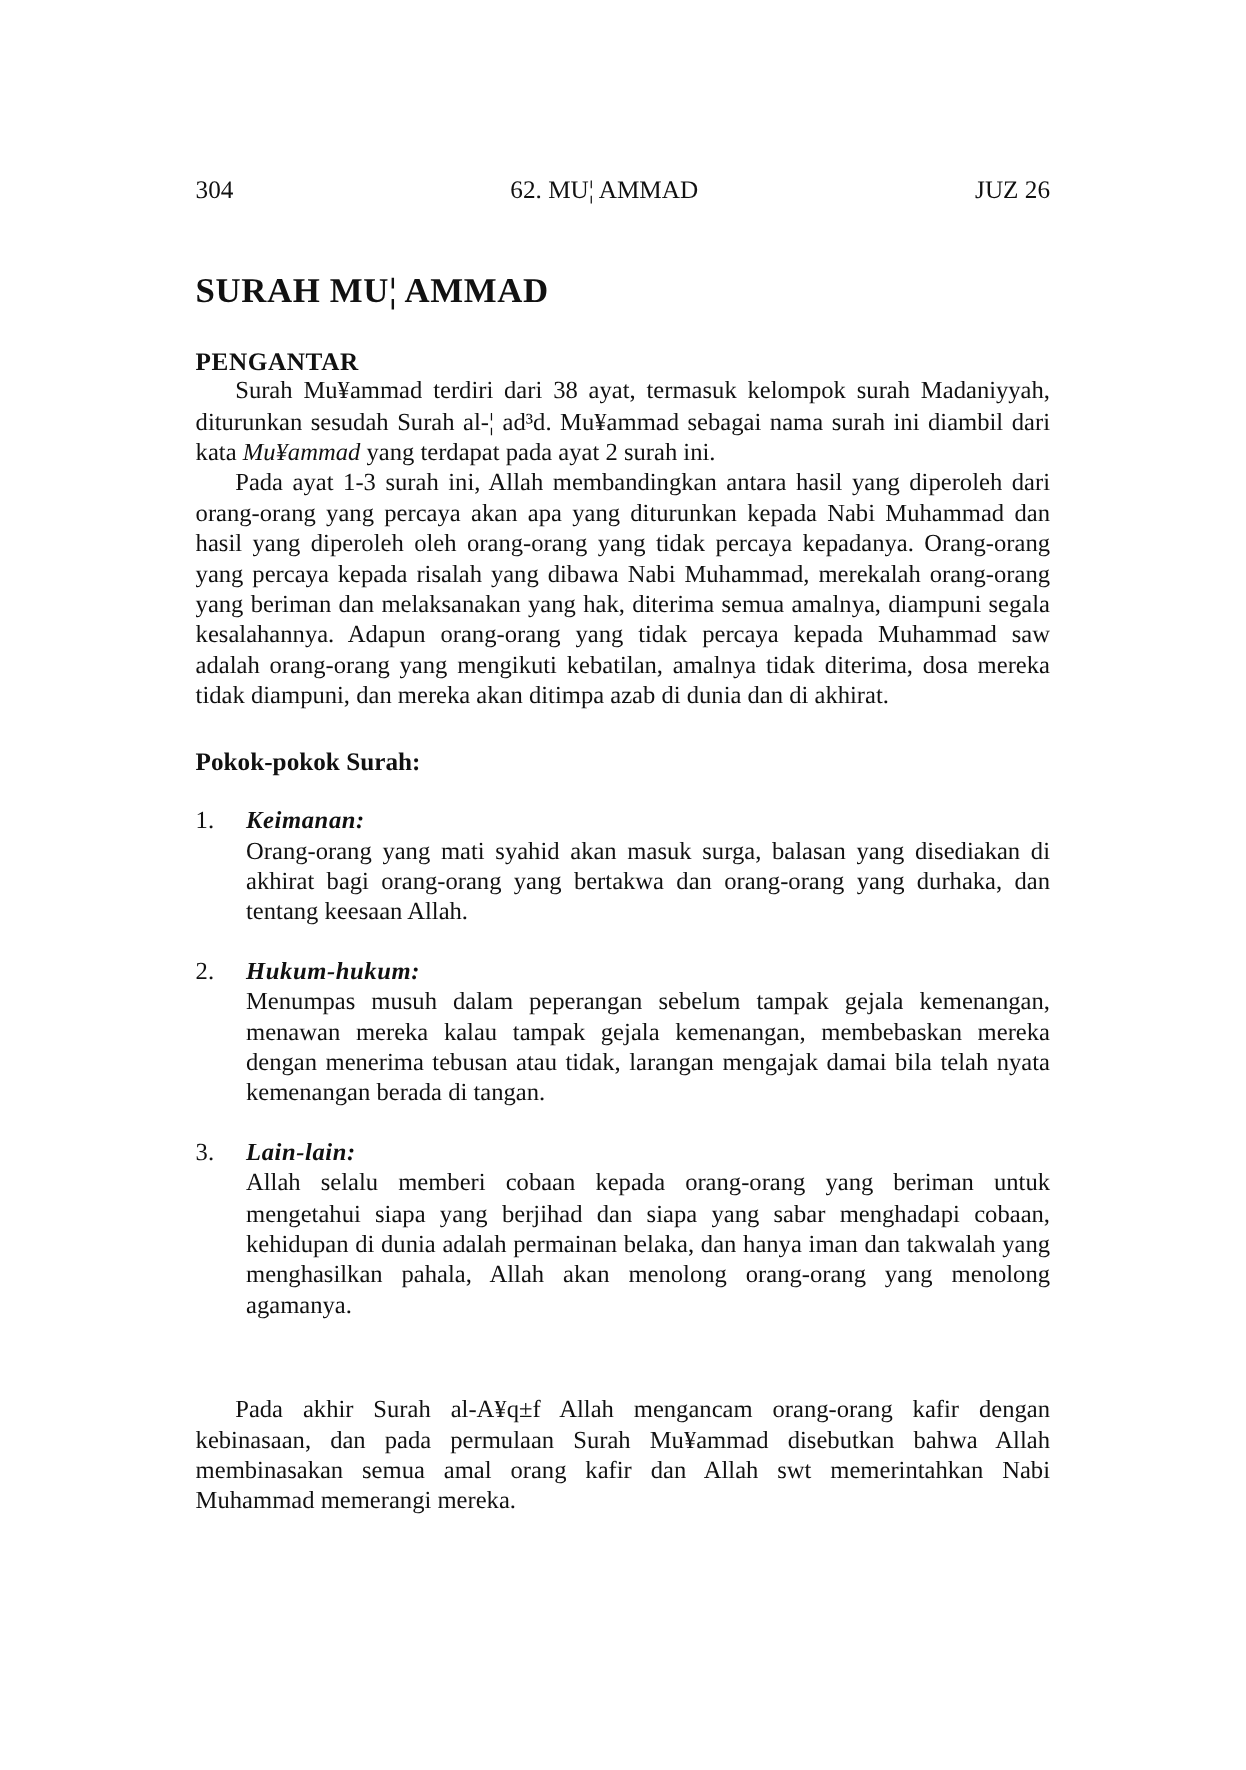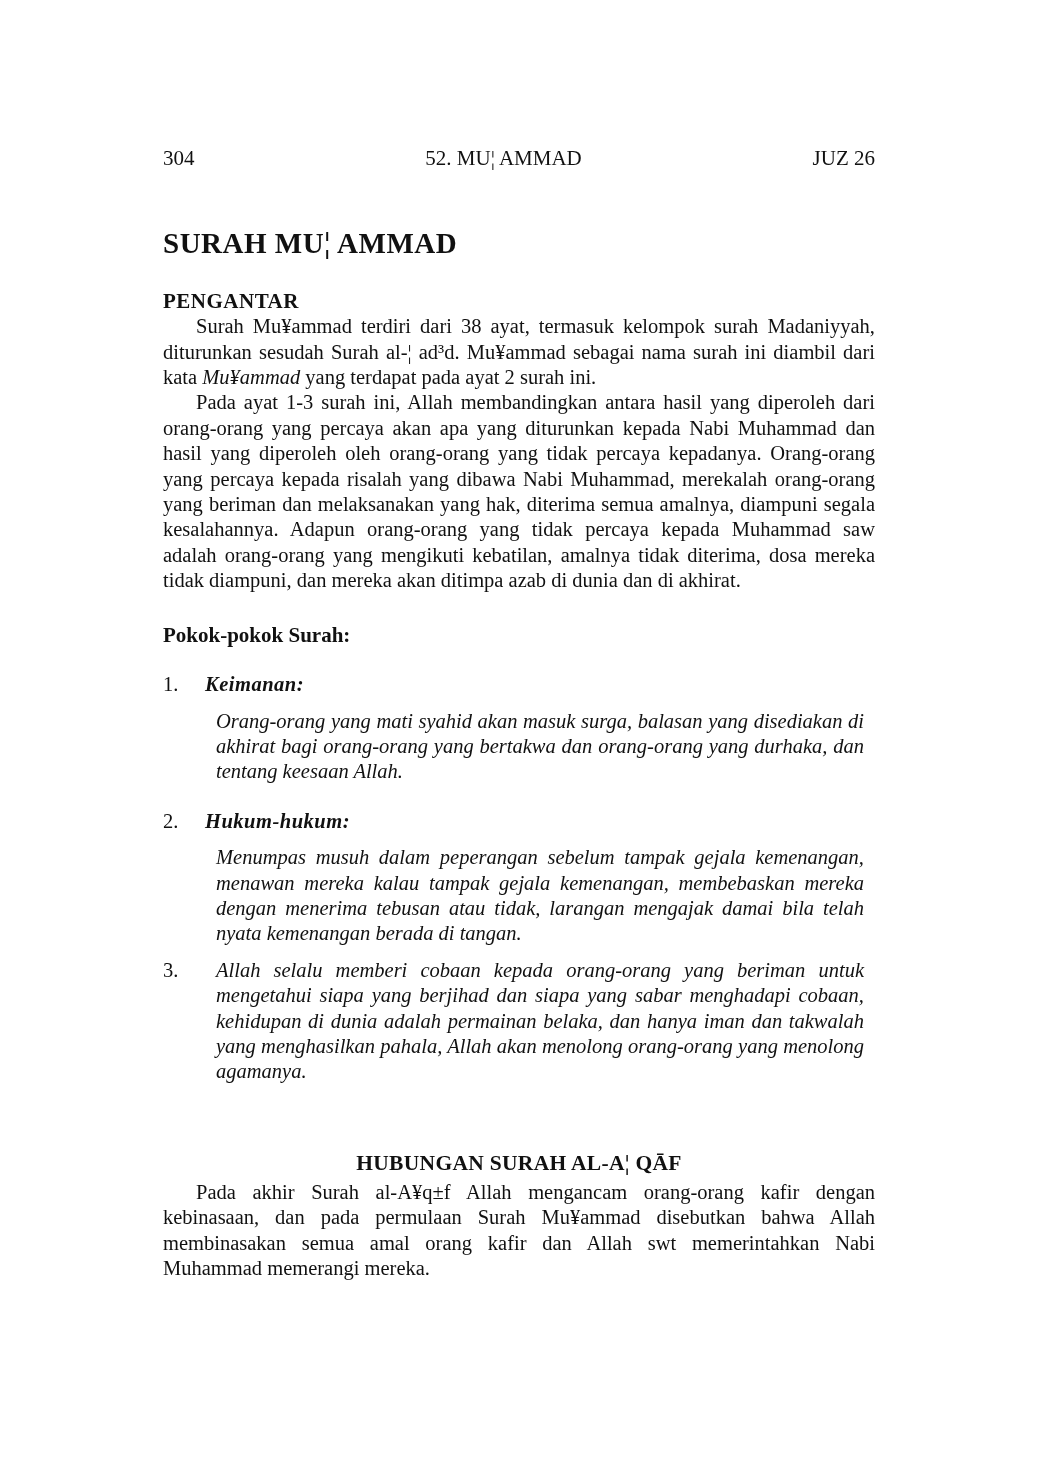--- a/index.html
+++ b/index.html
@@ -71,43 +71,42 @@
     top: 0;
   }
   .item-title {
     font-weight: bold;
     font-style: italic;
     letter-spacing: 0.5px;
     margin-top: 24px;
   }
   .item-body {
     text-align: justify;
-    margin: 11px;
-    font-style: italic;
+    margin: 0;
   }
   .relation-heading {
     margin: 62px 0 0 0;
     text-align: center;
     font-size: 21.5px;
     font-weight: bold;
     line-height: 33px;
     letter-spacing: 0.3px;
   }
   .closing-para { margin-top: 38px; }
   i.inline-italic { font-style: italic; }
 </style>
 </head>
 <body>
 
 <div class="page">
   <div class="content body-text">
 
     <div class="page-header">
       <span>304</span>
-      <span class="center">52. MU¦ AMMAD</span>
+      <span class="center">62. MU¦ AMMAD</span>
       <span>JUZ 26</span>
     </div>
 
     <div class="surah-title">SURAH MU¦ AMMAD</div>
 
     <div class="sub-heading">PENGANTAR</div>
 
     <p class="para first-para"><span>Surah Mu¥ammad terdiri dari 38 ayat, termasuk kelompok surah Madaniyyah, diturunkan sesudah Surah al-¦ ad³d. Mu¥ammad sebagai nama surah ini diambil dari kata </span><i class="inline-italic">Mu¥ammad</i><span> yang terdapat pada ayat 2 surah ini.</span></p>
 
     <p class="para">Pada ayat 1-3 surah ini, Allah membandingkan antara hasil yang diperoleh dari orang-orang yang percaya akan apa yang diturunkan kepada Nabi Muhammad dan hasil yang diperoleh oleh orang-orang yang tidak percaya kepadanya. Orang-orang yang percaya kepada risalah yang dibawa Nabi Muhammad, merekalah orang-orang yang beriman dan melaksanakan yang hak, diterima semua amalnya, diampuni segala kesalahannya. Adapun orang-orang yang tidak percaya kepada Muhammad saw adalah orang-orang yang mengikuti kebatilan, amalnya tidak diterima, dosa mereka tidak diampuni, dan mereka akan ditimpa azab di dunia dan di akhirat.</p>
@@ -123,25 +122,25 @@
       </div>
 
       <div class="list-item">
         <span class="num">2.</span>
         <div class="item-title">Hukum-hukum:</div>
         <p class="item-body">Menumpas musuh dalam peperangan sebelum tampak gejala kemenangan, menawan mereka kalau tampak gejala kemenangan, membebaskan mereka dengan menerima tebusan atau tidak, larangan mengajak damai bila telah nyata kemenangan berada di tangan.</p>
       </div>
 
       <div class="list-item">
         <span class="num">3.</span>
+        <div class="item-title">Lain-lain:</div>
         <p class="item-body">Allah selalu memberi cobaan kepada orang-orang yang beriman untuk mengetahui siapa yang berjihad dan siapa yang sabar menghadapi cobaan, kehidupan di dunia adalah permainan belaka, dan hanya iman dan takwalah yang menghasilkan pahala, Allah akan menolong orang-orang yang menolong agamanya.</p>
       </div>
 
     </div>
 
     <div class="relation-heading">
-      <div>HUBUNGAN SURAH AL-A¦ QĀF</div>
     </div>
 
     <p class="para closing-para">Pada akhir Surah al-A¥q±f Allah mengancam orang-orang kafir dengan kebinasaan, dan pada permulaan Surah Mu¥ammad disebutkan bahwa Allah membinasakan semua amal orang kafir dan Allah swt memerintahkan Nabi Muhammad memerangi mereka.</p>
 
   </div>
 </div>
 
 </body></html>

